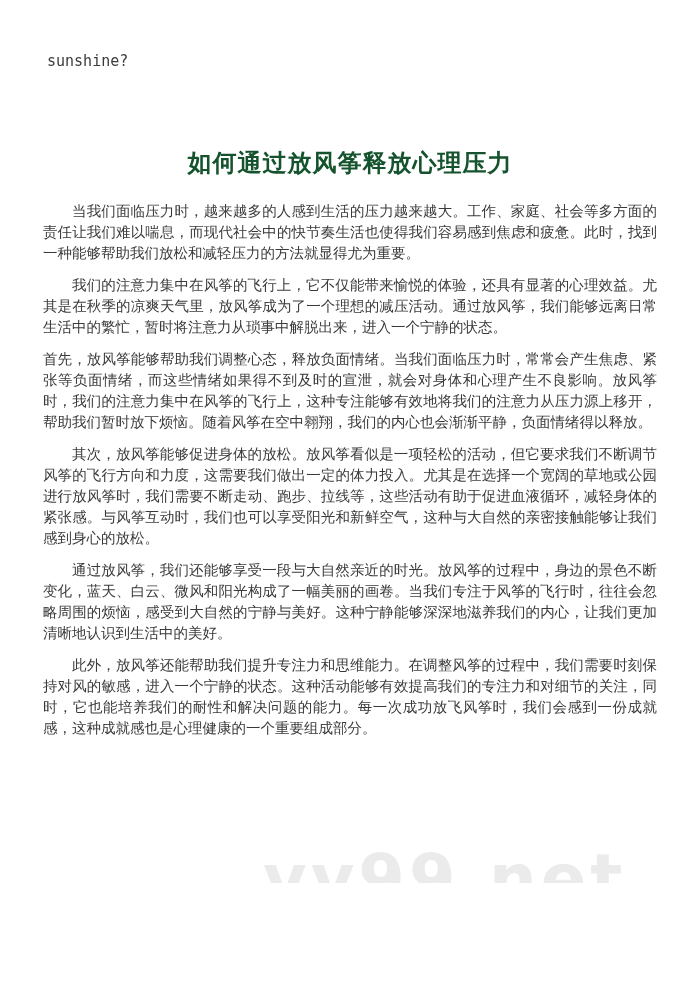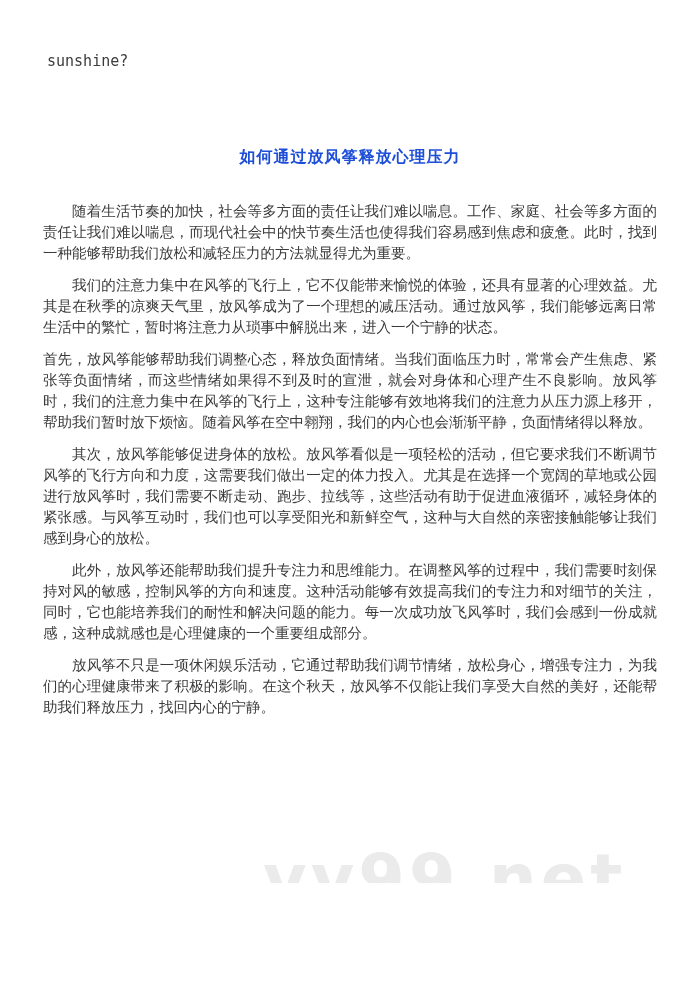--- a/index.html
+++ b/index.html
@@ -19,24 +19,24 @@
     font-size: 15px;
     color: #3c3c3c;
   }
   .article-title {
     position: absolute;
     left: 0;
     right: 0;
     top: 147px;
     margin: 0;
     text-align: center;
-    font-size: 16px;
+    font-size: 24px;
     font-weight: bold;
     letter-spacing: 1px;
-    color: #1d4ed8;
+    color: #14532d;
     font-family: "Liberation Serif", "DejaVu Serif", serif;
   }
   .article-body {
     position: absolute;
     left: 43px;
     top: 201px;
     width: 614px;
     font-size: 14.5px;
     line-height: 21px;
     color: #3a3a3a;
@@ -84,26 +84,26 @@
 </head>
 <body>
 
 <div class="page">
 
   <div class="top-note">sunshine?</div>
 
   <h1 class="article-title">如何通过放风筝释放心理压力</h1>
 
   <div class="article-body">
-    <p>随着生活节奏的加快，社会等多方面的责任让我们难以喘息。工作、家庭、社会等多方面的责任让我们难以喘息，而现代社会中的快节奏生活也使得我们容易感到焦虑和疲惫。此时，找到一种能够帮助我们放松和减轻压力的方法就显得尤为重要。</p>
+    <p>当我们面临压力时，越来越多的人感到生活的压力越来越大。工作、家庭、社会等多方面的责任让我们难以喘息，而现代社会中的快节奏生活也使得我们容易感到焦虑和疲惫。此时，找到一种能够帮助我们放松和减轻压力的方法就显得尤为重要。</p>
     <p>我们的注意力集中在风筝的飞行上，它不仅能带来愉悦的体验，还具有显著的心理效益。尤其是在秋季的凉爽天气里，放风筝成为了一个理想的减压活动。通过放风筝，我们能够远离日常生活中的繁忙，暂时将注意力从琐事中解脱出来，进入一个宁静的状态。</p>
     <p class="no-indent">首先，放风筝能够帮助我们调整心态，释放负面情绪。当我们面临压力时，常常会产生焦虑、紧张等负面情绪，而这些情绪如果得不到及时的宣泄，就会对身体和心理产生不良影响。放风筝时，我们的注意力集中在风筝的飞行上，这种专注能够有效地将我们的注意力从压力源上移开，帮助我们暂时放下烦恼。随着风筝在空中翱翔，我们的内心也会渐渐平静，负面情绪得以释放。</p>
     <p>其次，放风筝能够促进身体的放松。放风筝看似是一项轻松的活动，但它要求我们不断调节风筝的飞行方向和力度，这需要我们做出一定的体力投入。尤其是在选择一个宽阔的草地或公园进行放风筝时，我们需要不断走动、跑步、拉线等，这些活动有助于促进血液循环，减轻身体的紧张感。与风筝互动时，我们也可以享受阳光和新鲜空气，这种与大自然的亲密接触能够让我们感到身心的放松。</p>
-    <p>此外，放风筝还能帮助我们提升专注力和思维能力。在调整风筝的过程中，我们需要时刻保持对风的敏感，控制风筝的方向和速度。这种活动能够有效提高我们的专注力和对细节的关注，同时，它也能培养我们的耐性和解决问题的能力。每一次成功放飞风筝时，我们会感到一份成就感，这种成就感也是心理健康的一个重要组成部分。</p>
-    <p>放风筝不只是一项休闲娱乐活动，它通过帮助我们调节情绪，放松身心，增强专注力，为我们的心理健康带来了积极的影响。在这个秋天，放风筝不仅能让我们享受大自然的美好，还能帮助我们释放压力，找回内心的宁静。</p>
+    <p>通过放风筝，我们还能够享受一段与大自然亲近的时光。放风筝的过程中，身边的景色不断变化，蓝天、白云、微风和阳光构成了一幅美丽的画卷。当我们专注于风筝的飞行时，往往会忽略周围的烦恼，感受到大自然的宁静与美好。这种宁静能够深深地滋养我们的内心，让我们更加清晰地认识到生活中的美好。</p>
+    <p>此外，放风筝还能帮助我们提升专注力和思维能力。在调整风筝的过程中，我们需要时刻保持对风的敏感，进入一个宁静的状态。这种活动能够有效提高我们的专注力和对细节的关注，同时，它也能培养我们的耐性和解决问题的能力。每一次成功放飞风筝时，我们会感到一份成就感，这种成就感也是心理健康的一个重要组成部分。</p>
   </div>
 
   <div class="watermark">vv99.net</div>
 
   <div class="footer-divider"></div>
 
   <div class="footer-url">www.vv99.net</div>
 
 </div>
 

